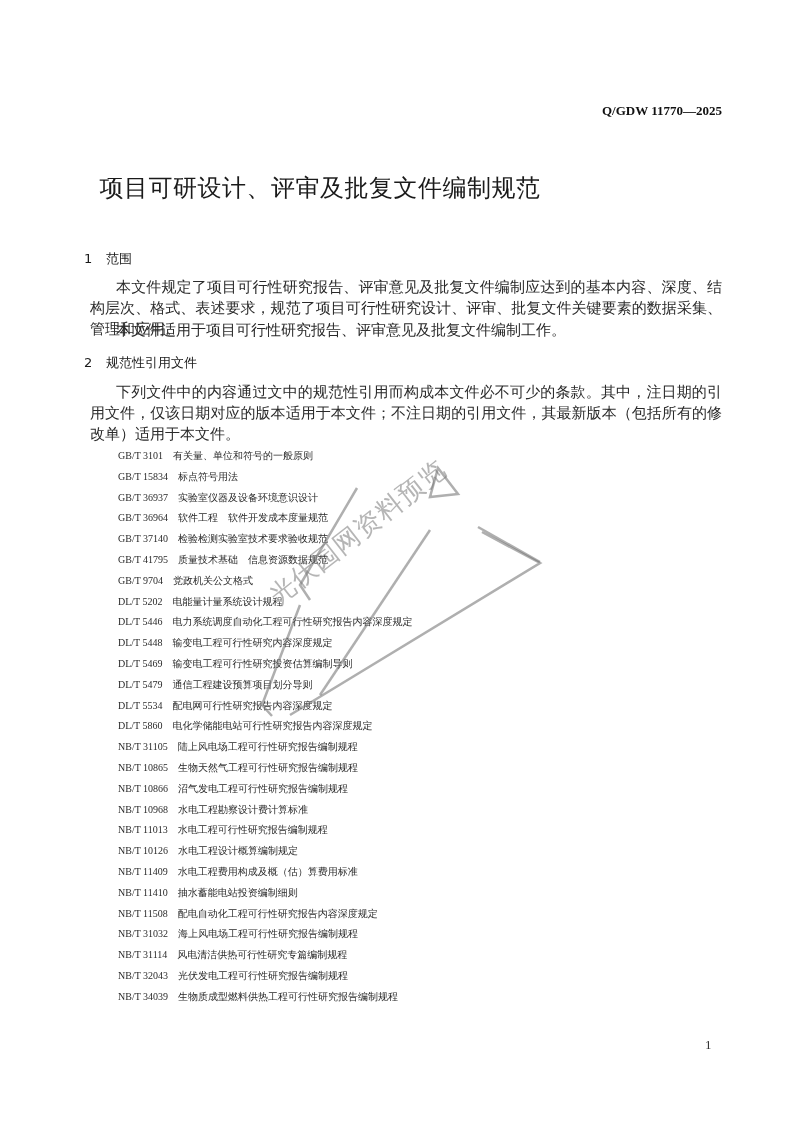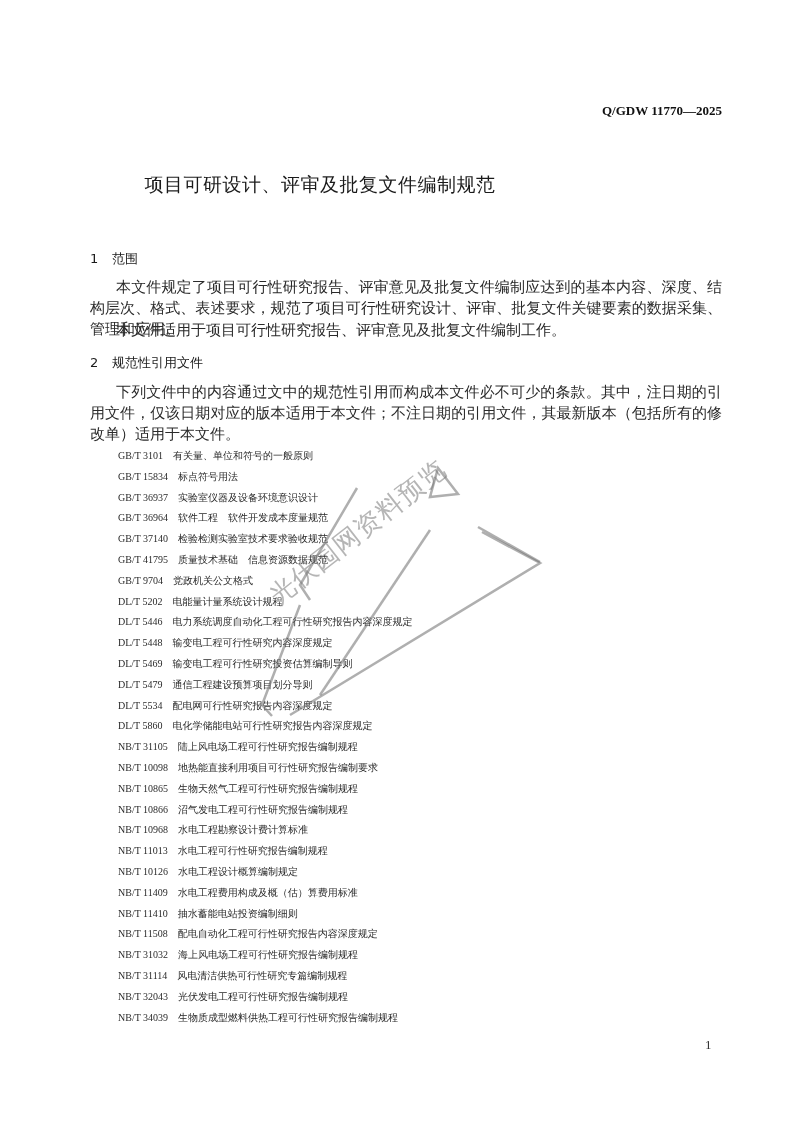--- a/index.html
+++ b/index.html
@@ -2,22 +2,22 @@
 <html><head>
 <meta charset="utf-8">
 <style>
   html, body { margin:0; padding:0; background:#fff; }
   body { width:794px; height:1123px; position:relative; overflow:hidden;
          font-family:"DejaVu Serif","Liberation Serif",serif; color:#222; }
   .std-code { position:absolute; top:103px; right:72px; font-family:"Liberation Serif",serif;
               font-size:13px; color:#111; }
   .std-code b { font-weight:bold;text-align:right; }
   .title { position:absolute; top:172px; left:0; width:640px; text-align:center;
-           font-family:"DejaVu Sans","Liberation Sans",sans-serif; font-size:19px; color:#1a1a1a; letter-spacing:0.5px; }
-  .sec-head { position:absolute; left:90px; font-family:"DejaVu Sans","Liberation Sans",sans-serif;
+           font-family:"DejaVu Sans","Liberation Sans",sans-serif; font-size:24px; color:#1a1a1a; letter-spacing:0.5px; }
+  .sec-head { position:absolute; left:84px; font-family:"DejaVu Sans","Liberation Sans",sans-serif;
               font-size:13px; color:#1a1a1a; }
   .sec-head .num { display:inline-block; width:22px; }
   .para { position:absolute; left:90px; width:632px; font-size:15px; line-height:20.8px;
           text-indent:26px; text-align:justify; color:#2a2a2a; }
   .refs { position:absolute; left:118px; top:446px; margin:0; padding:0; list-style:none; }
   .refs li { height:20.8px; line-height:20.8px; font-size:10px; white-space:nowrap; color:#2a2a2a; }
   .refs .code { font-family:"Liberation Serif",serif; display:inline-block; margin-right:10px; }
   .refs .name { display:inline; }
   .page-num { position:absolute; top:1037px; left:705px; font-family:"Liberation Serif",serif; font-size:13px; color:#333; }
   .watermark { position:absolute; left:0; top:0; width:794px; height:1123px; pointer-events:none; }
@@ -52,21 +52,20 @@
     <li><span class="code">GB/T 41795</span><span class="name">质量技术基础　信息资源数据规范</span></li>
     <li><span class="code">GB/T 9704</span><span class="name">党政机关公文格式</span></li>
     <li><span class="code">DL/T 5202</span><span class="name">电能量计量系统设计规程</span></li>
     <li><span class="code">DL/T 5446</span><span class="name">电力系统调度自动化工程可行性研究报告内容深度规定</span></li>
     <li><span class="code">DL/T 5448</span><span class="name">输变电工程可行性研究内容深度规定</span></li>
     <li><span class="code">DL/T 5469</span><span class="name">输变电工程可行性研究投资估算编制导则</span></li>
     <li><span class="code">DL/T 5479</span><span class="name">通信工程建设预算项目划分导则</span></li>
     <li><span class="code">DL/T 5534</span><span class="name">配电网可行性研究报告内容深度规定</span></li>
     <li><span class="code">DL/T 5860</span><span class="name">电化学储能电站可行性研究报告内容深度规定</span></li>
     <li><span class="code">NB/T 31105</span><span class="name">陆上风电场工程可行性研究报告编制规程</span></li>
-    <li><span class="code">NB/T 10098</span><span class="name">地热能直接利用项目可行性研究报告编制要求</span></li>
     <li><span class="code">NB/T 10865</span><span class="name">生物天然气工程可行性研究报告编制规程</span></li>
     <li><span class="code">NB/T 10866</span><span class="name">沼气发电工程可行性研究报告编制规程</span></li>
     <li><span class="code">NB/T 10968</span><span class="name">水电工程勘察设计费计算标准</span></li>
     <li><span class="code">NB/T 11013</span><span class="name">水电工程可行性研究报告编制规程</span></li>
     <li><span class="code">NB/T 10126</span><span class="name">水电工程设计概算编制规定</span></li>
     <li><span class="code">NB/T 11409</span><span class="name">水电工程费用构成及概（估）算费用标准</span></li>
     <li><span class="code">NB/T 11410</span><span class="name">抽水蓄能电站投资编制细则</span></li>
     <li><span class="code">NB/T 11508</span><span class="name">配电自动化工程可行性研究报告内容深度规定</span></li>
     <li><span class="code">NB/T 31032</span><span class="name">海上风电场工程可行性研究报告编制规程</span></li>
     <li><span class="code">NB/T 31114</span><span class="name">风电清洁供热可行性研究专篇编制规程</span></li>

